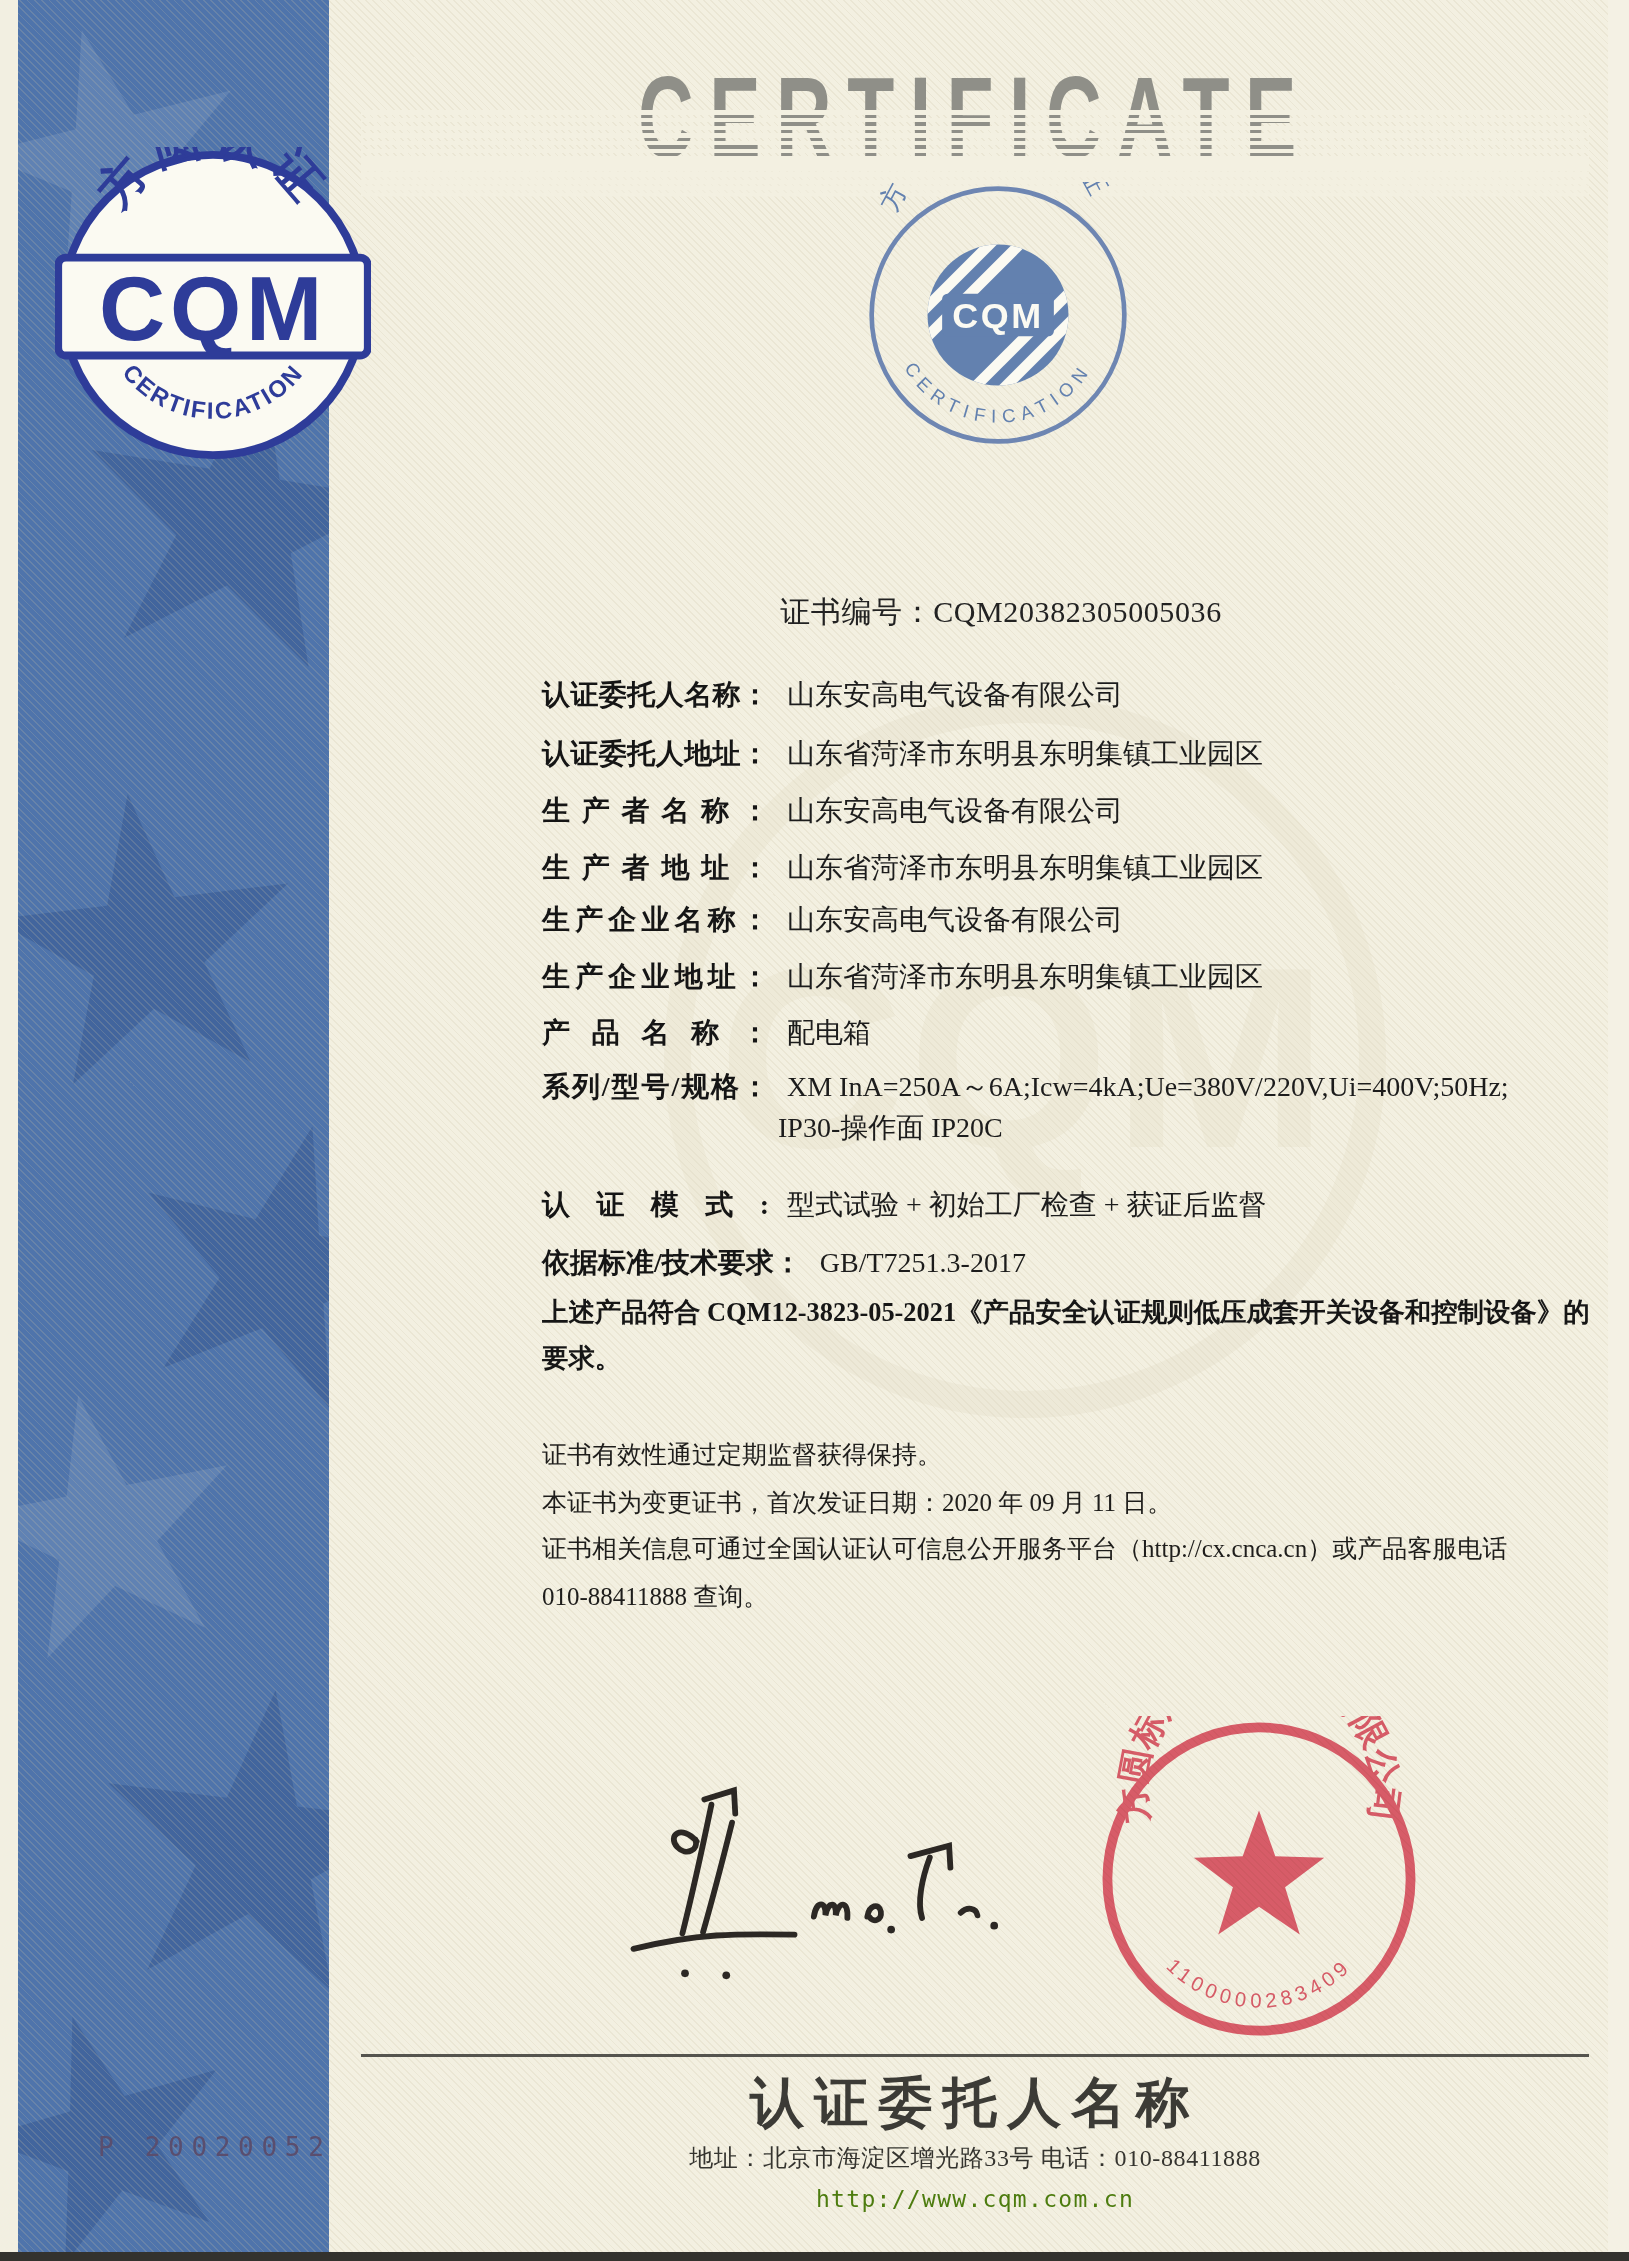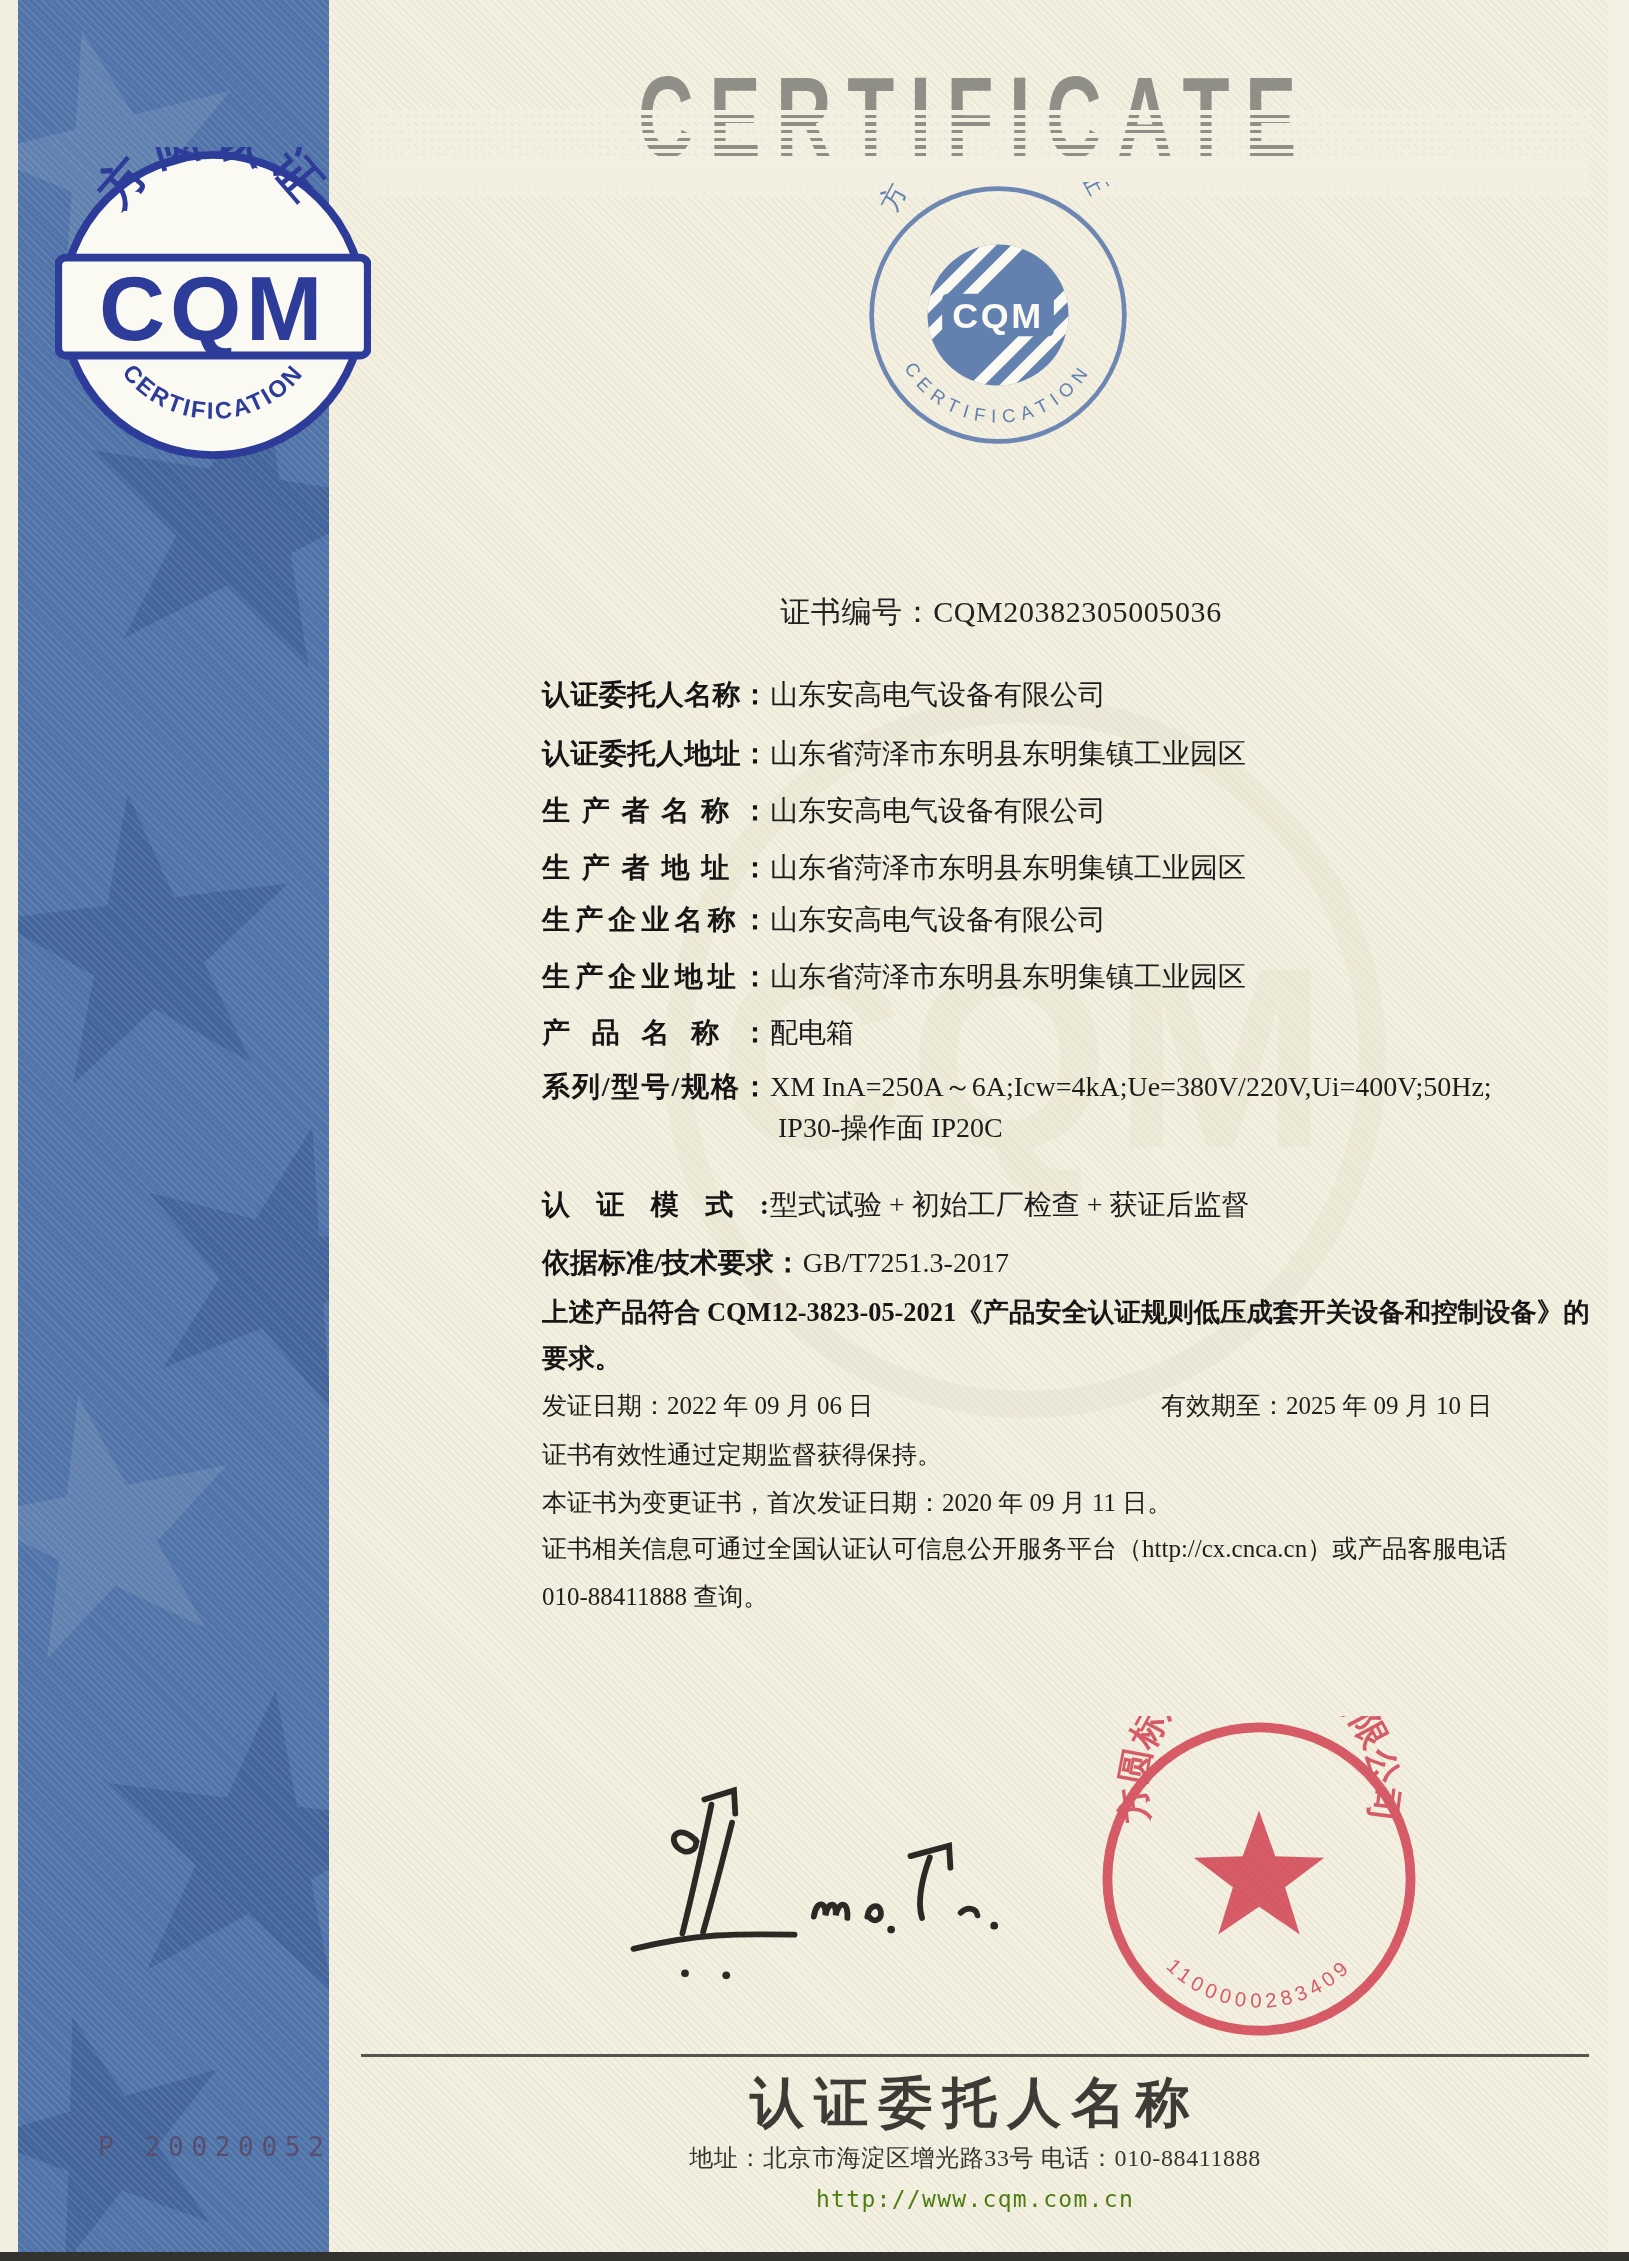--- a/index.html
+++ b/index.html
@@ -66,21 +66,21 @@
   .cert-no{
     position:absolute;left:387px;top:592px;width:1228px;text-align:center;
     font-size:30px;color:#222;letter-spacing:0.6px;
   }
 
   .row{position:absolute;left:542px;width:1070px;font-size:28px;line-height:37px;white-space:nowrap;}
   .row .lbl{
     display:inline-block;width:227px;font-weight:700;color:#151515;
     text-align:justify;text-align-last:justify;vertical-align:top;
   }
-  .row .val{display:inline-block;margin-left:1px;color:#1c1c1c;vertical-align:top;}
+  .row .val{display:inline-block;margin-left:18px;color:#1c1c1c;vertical-align:top;}
   .row .val2{position:absolute;left:236px;top:41px;color:#1c1c1c;}
   .lbl-wide{display:inline-block;font-weight:700;color:#151515;}
   .statement{position:absolute;left:542px;width:1077px;font-size:26.4px;font-weight:700;color:#161616;white-space:nowrap;}
   .note{position:absolute;left:542px;width:1077px;font-size:25px;color:#1e1d1b;white-space:nowrap;}
   .date-right{position:absolute;left:619px;top:0;}
 
   
   .signature{position:absolute;left:600px;top:1780px;width:438px;height:245px;}
 
   
@@ -218,24 +218,20 @@
   <div class="row" style="top:1186px">
     <span class="lbl">认证模式:</span><span class="val">型式试验 + 初始工厂检查 + 获证后监督</span>
   </div>
   <div class="row" style="top:1244px">
     <span class="lbl-wide">依据标准/技术要求：</span><span class="val" style="">GB/T7251.3-2017</span>
   </div>
 
   <div class="statement" style="top:1295px">上述产品符合 CQM12-3823-05-2021《产品安全认证规则低压成套开关设备和控制设备》的</div>
   <div class="statement" style="top:1341px">要求。</div>
 
-  <div class="note" style="top:1389px">
-    <span>发证日期：2022 年 09 月 06 日</span>
-    <span class="date-right">有效期至：2025 年 09 月 10 日</span>
-  </div>
   <div class="note" style="top:1438px">证书有效性通过定期监督获得保持。</div>
   <div class="note" style="top:1486px">本证书为变更证书，首次发证日期：2020 年 09 月 11 日。</div>
   <div class="note" style="top:1532px">证书相关信息可通过全国认证认可信息公开服务平台（http://cx.cnca.cn）或产品客服电话</div>
   <div class="note" style="top:1580px">010-88411888 查询。</div>
 
   <svg class="signature" viewBox="0 0 680 380">
     <g fill="none" stroke="#2c2824" stroke-width="9" stroke-linecap="round">
       <path d="M150,95 C126,68 104,86 120,104 C134,119 154,108 148,92"></path>
       <path d="M173,38 C168,62 150,150 128,238"></path>
       <path d="M205,66 C196,102 176,180 160,236"></path>

